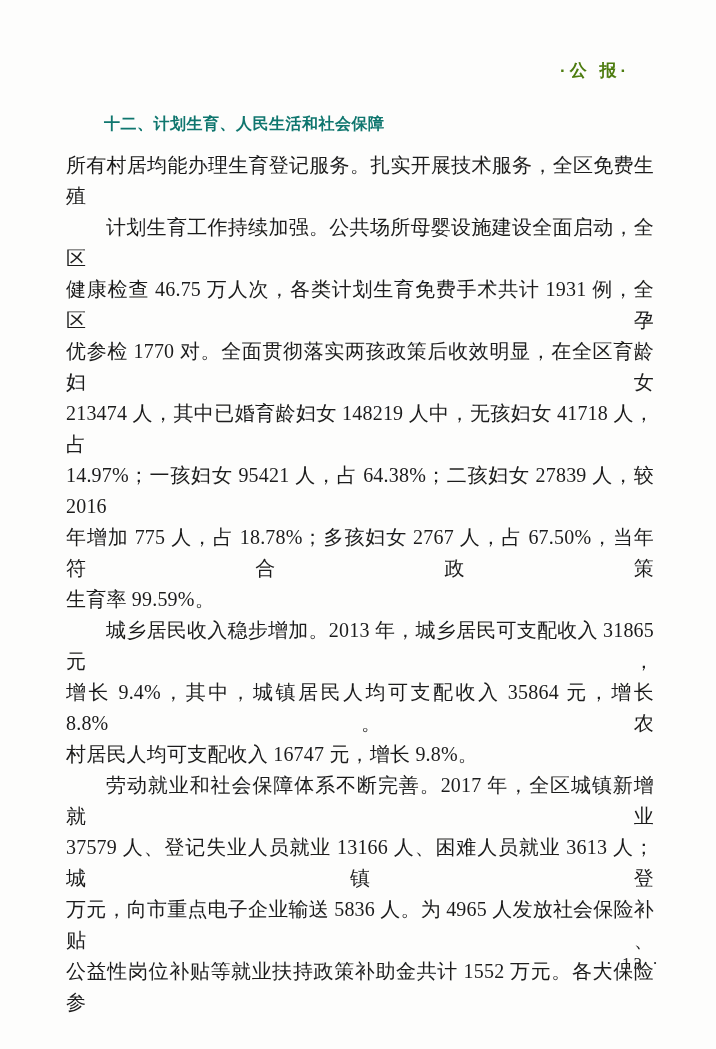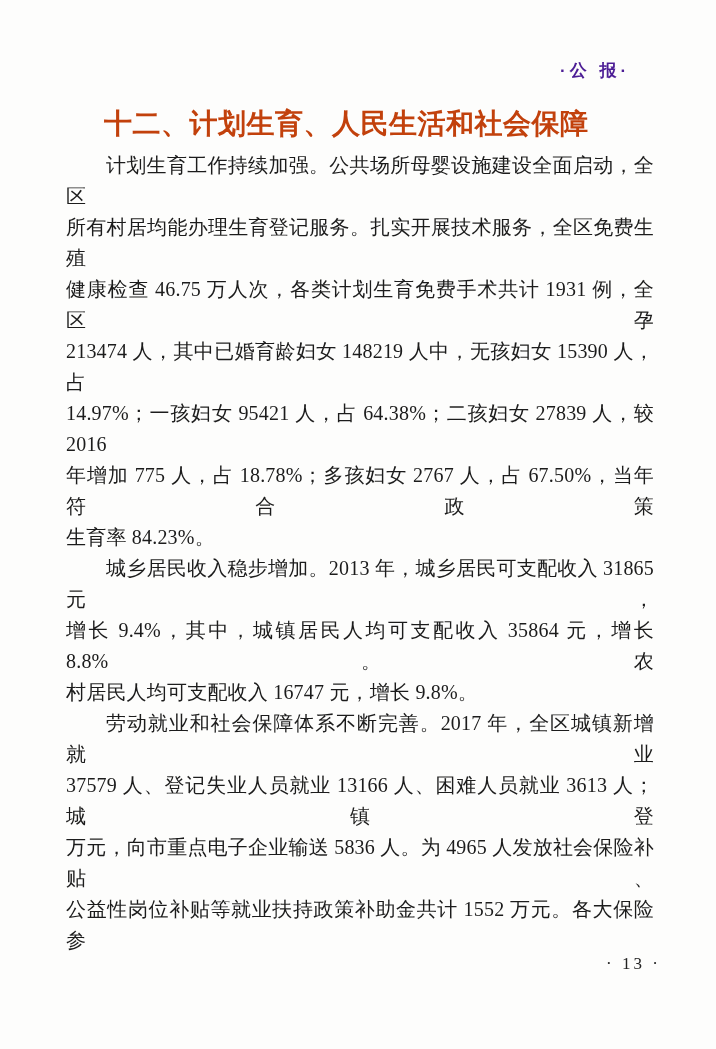--- a/index.html
+++ b/index.html
@@ -19,38 +19,38 @@
   .running-header {
     position: absolute;
     top: 59px;
     left: 560px;
     width: 90px;
     font-family: "Liberation Sans", "DejaVu Sans", sans-serif;
     font-size: 17px;
     font-weight: 600;
     letter-spacing: 4px;
     white-space: nowrap;
-    color: #4c1d95;
+    color: #4d7c0f;
   }
   .content {
     position: absolute;
     left: 66px;
     top: 110px;
     width: 588px;
   }
   .heading {
     margin: 0 0 13px 0;
     padding: 0;
     font-family: "Liberation Sans", "DejaVu Sans", sans-serif;
-    font-size: 28px;
+    font-size: 16px;
     font-weight: bold;
     line-height: 27px;
     text-indent: 38px;
     letter-spacing: 0.5px;
-    color: #c2410c;
+    color: #0f766e;
   }
   .para {
     margin: 0;
     padding: 0;
   }
   .line {
     font-size: 20px;
     line-height: 31px;
     text-align: justify;
     text-align-last: justify;
@@ -79,27 +79,28 @@
 
 <div class="page">
 
   <div class="running-header">·公 报·</div>
 
   <div class="content">
     <h2 class="heading">十二、计划生育、人民生活和社会保障</h2>
 
     <div class="paragraphs">
         <div class="para">
+          <div class="line">所有村居均能办理生育登记服务。扎实开展技术服务，全区免费生殖</div>
           <div class="line first">计划生育工作持续加强。公共场所母婴设施建设全面启动，全区</div>
-          <div class="line">所有村居均能办理生育登记服务。扎实开展技术服务，全区免费生殖</div>
           <div class="line">健康检查 46.75 万人次，各类计划生育免费手术共计 1931 例，全区孕</div>
-          <div class="line">213474 人，其中已婚育龄妇女 148219 人中，无孩妇女 15390 人，占</div>
+          <div class="line">优参检 1770 对。全面贯彻落实两孩政策后收效明显，在全区育龄妇女</div>
+          <div class="line">213474 人，其中已婚育龄妇女 148219 人中，无孩妇女 41718 人，占</div>
           <div class="line">14.97%；一孩妇女 95421 人，占 64.38%；二孩妇女 27839 人，较 2016</div>
           <div class="line">年增加 775 人，占 18.78%；多孩妇女 2767 人，占 67.50%，当年符合政策</div>
-          <div class="line lastline">生育率 84.23%。</div>
+          <div class="line lastline">生育率 99.59%。</div>
         </div>
         <div class="para">
           <div class="line first">城乡居民收入稳步增加。2013 年，城乡居民可支配收入 31865 元，</div>
           <div class="line">增长 9.4%，其中，城镇居民人均可支配收入 35864 元，增长 8.8%。农</div>
           <div class="line lastline">村居民人均可支配收入 16747 元，增长 9.8%。</div>
         </div>
         <div class="para">
           <div class="line first">劳动就业和社会保障体系不断完善。2017 年，全区城镇新增就业</div>
           <div class="line">37579 人、登记失业人员就业 13166 人、困难人员就业 3613 人；城镇登</div>
           <div class="line">万元，向市重点电子企业输送 5836 人。为 4965 人发放社会保险补贴、</div>

